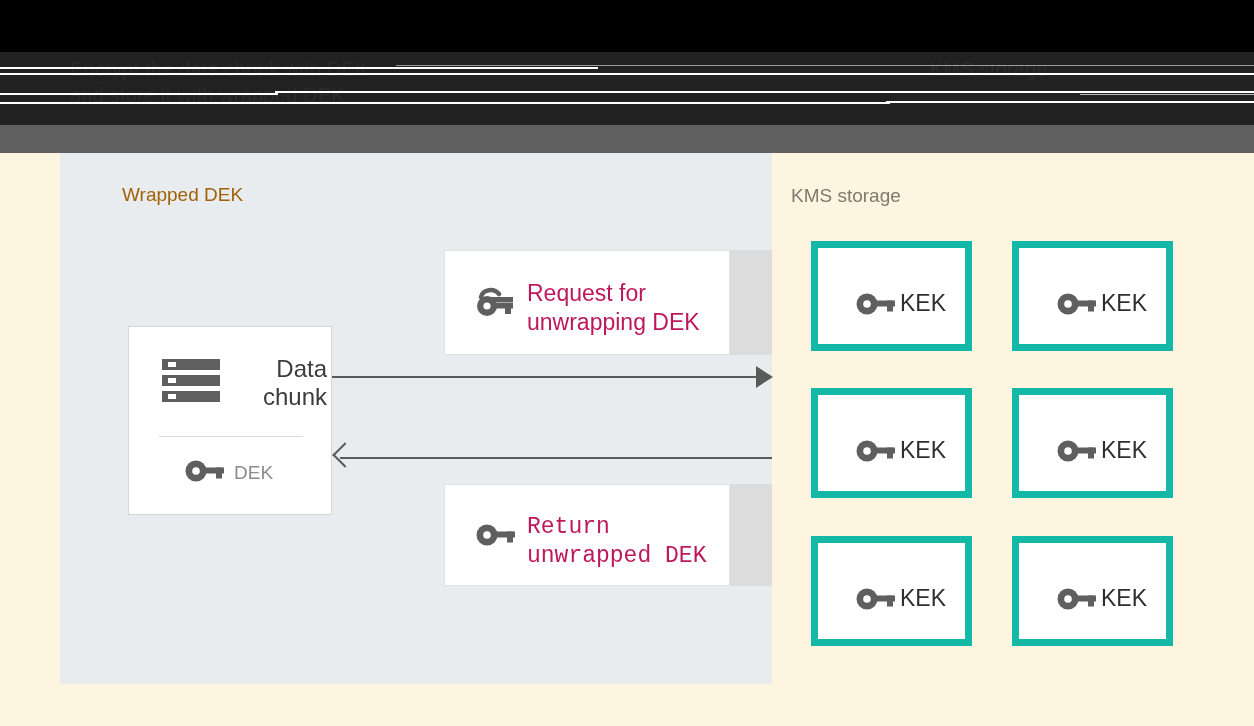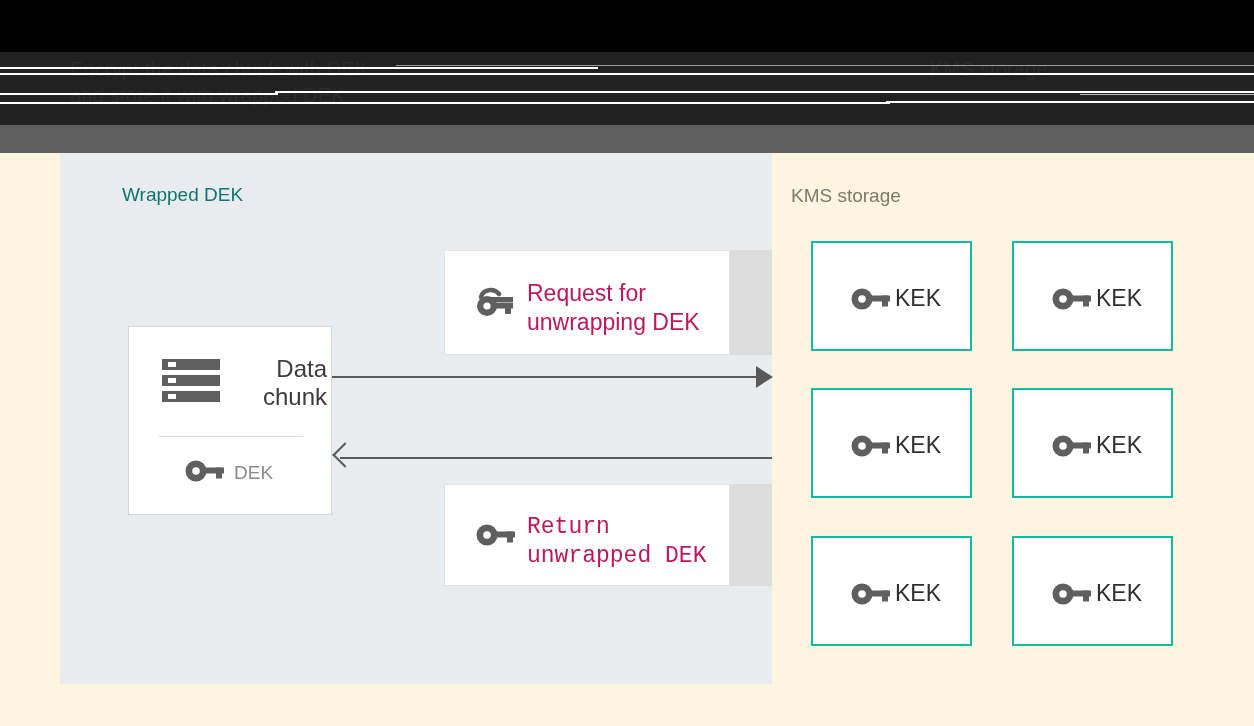--- a/index.html
+++ b/index.html
@@ -69,21 +69,21 @@
   
   .panel-left {
     position: absolute;
     left: 60px; top: 153px;
     width: 712px; height: 531px;
     background: #e8ecef;
   }
   .panel-left-title {
     position: absolute;
     left: 70px; top: 182px;
-    color: #0f766e;
+    color: #a16207;
     font-size: 19px;
     line-height: 26px;
     text-align: center;
   }
   .panel-left-title .ttl { margin-left: 52px; display: inline-block; }
 
   
   .panel-right-title {
     position: absolute;
     left: 791px; top: 183px;
@@ -179,21 +179,21 @@
   
   .kek-grid {
     position: absolute;
     left: 811px; top: 241px;
     width: 362px; height: 405px;
   }
   .kek-box {
     position: absolute;
     width: 161px; height: 110px;
     background: #ffffff;
-    border: 2px solid #14b8a6;
+    border: 7px solid #14b8a6;
     box-sizing: border-box;
   }
   .kek-c0 { left: 0; }
   .kek-c1 { left: 201px; }
   .kek-r0 { top: 0; }
   .kek-r1 { top: 147px; }
   .kek-r2 { top: 295px; }
   .kek-label {
     position: absolute;
     left: 82px; top: 40px;

